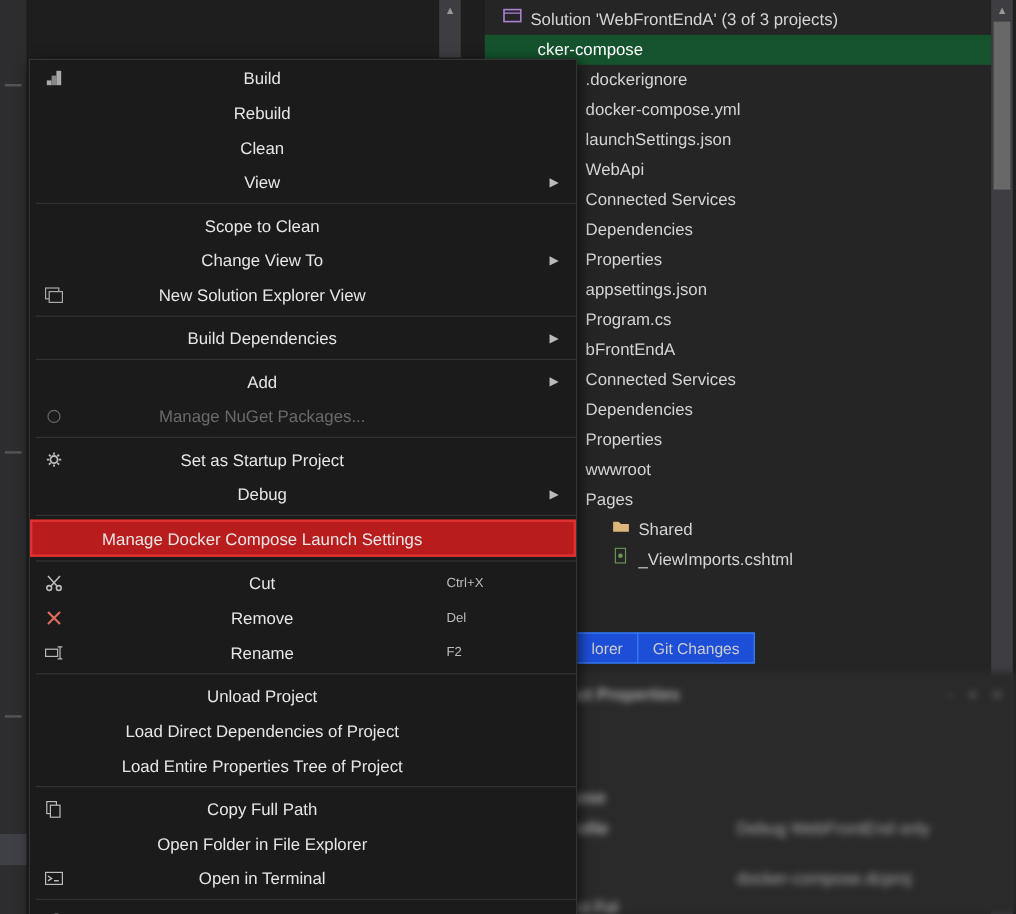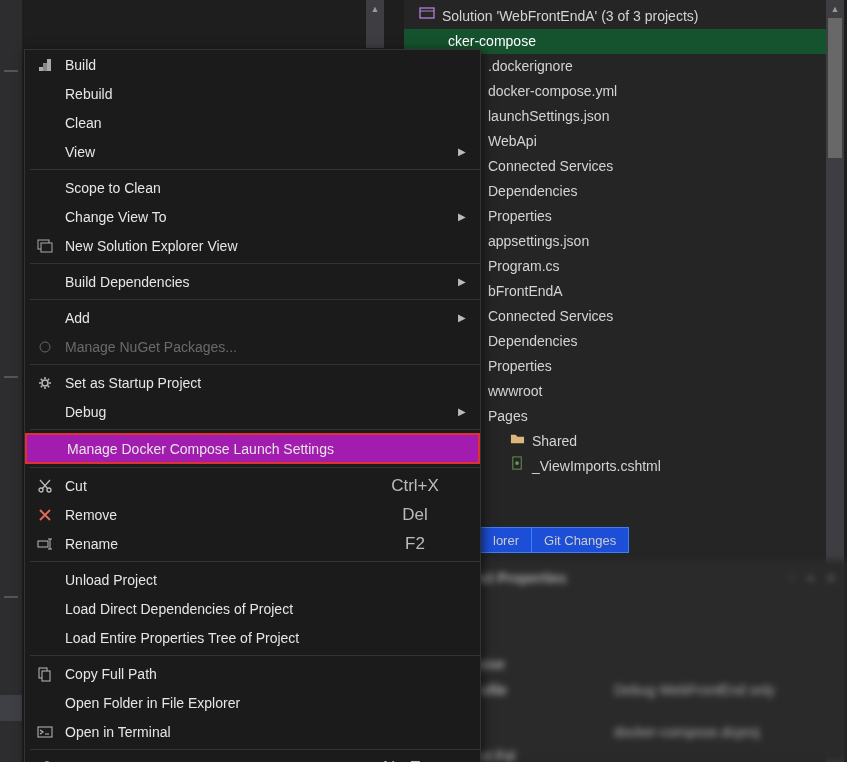--- a/index.html
+++ b/index.html
@@ -11,25 +11,25 @@
   .tree-scrollbar .up{position:absolute;top:0;left:0;width:18px;height:18px;display:flex;align-items:center;justify-content:center;color:#999;font-size:9px;}
   .tree-scrollbar .thumb{position:absolute;top:18px;left:2px;width:14px;height:140px;background:#686868;}
 
   .tree-row{height:25px;line-height:25px;display:flex;align-items:flex-start;padding-left:10px;color:#d4d4d4;font-size:14px;}
   .tree-row.sel{background:#14532d;color:#fff;}
   .tree-ic{width:18px;height:18px;margin-right:6px;display:inline-flex;align-items:center;justify-content:center;flex:0 0 18px;}
 
   .menu{position:absolute;left:24px;top:49px;width:455px;background:#1b1b1c;border:1px solid #333;box-shadow:2px 2px 10px rgba(0,0,0,0.6);}
   .mi{display:flex;align-items:center;height:29px;color:#e6e6e6;font-size:14px;}
   .mi .ic{width:40px;display:flex;align-items:center;justify-content:center;color:#bbb;}
-  .mi .lab{flex:1;}
-  .mi .sc{width:86px;color:#bbb;font-size:17px;text-align:center;}
+  .mi .lab{flex:1;text-align:center;}
+  .mi .sc{width:86px;color:#bbb;font-size:11px;}
   .mi .arr{width:22px;color:#bbb;font-size:10px;}
   .mi.dis{color:#6a6a6a;}
-  .mi.hi{background:#a21caf;border:2px solid #e03131;height:31px;box-sizing:border-box;}
+  .mi.hi{background:#b91c1c;border:2px solid #e03131;height:31px;box-sizing:border-box;}
   .sep{height:1px;background:#333;margin:3px 0 3px 5px;}
 
   .tabs{position:absolute;left:480px;top:527px;display:flex;height:26px;font-size:13px;}
   .tab{padding:0 12px;display:flex;align-items:center;border:1px solid #3b82f6;background:#1d4ed8;color:#ccc;margin-right:-1px;}
 
   .blurpanel{position:absolute;left:434px;top:560px;width:413px;height:202px;background:#2a2a2b;filter:blur(3px);}
   .blurpanel .hdr{padding:10px 12px;color:#aaa;font-weight:600;}
   .blurpanel .dots{position:absolute;right:10px;top:10px;color:#888;font-size:14px;letter-spacing:2px;}
   .blurpanel .line{position:absolute;left:14px;color:#ccc;}
   .blurpanel .line2{position:absolute;left:180px;color:#aaa;}

